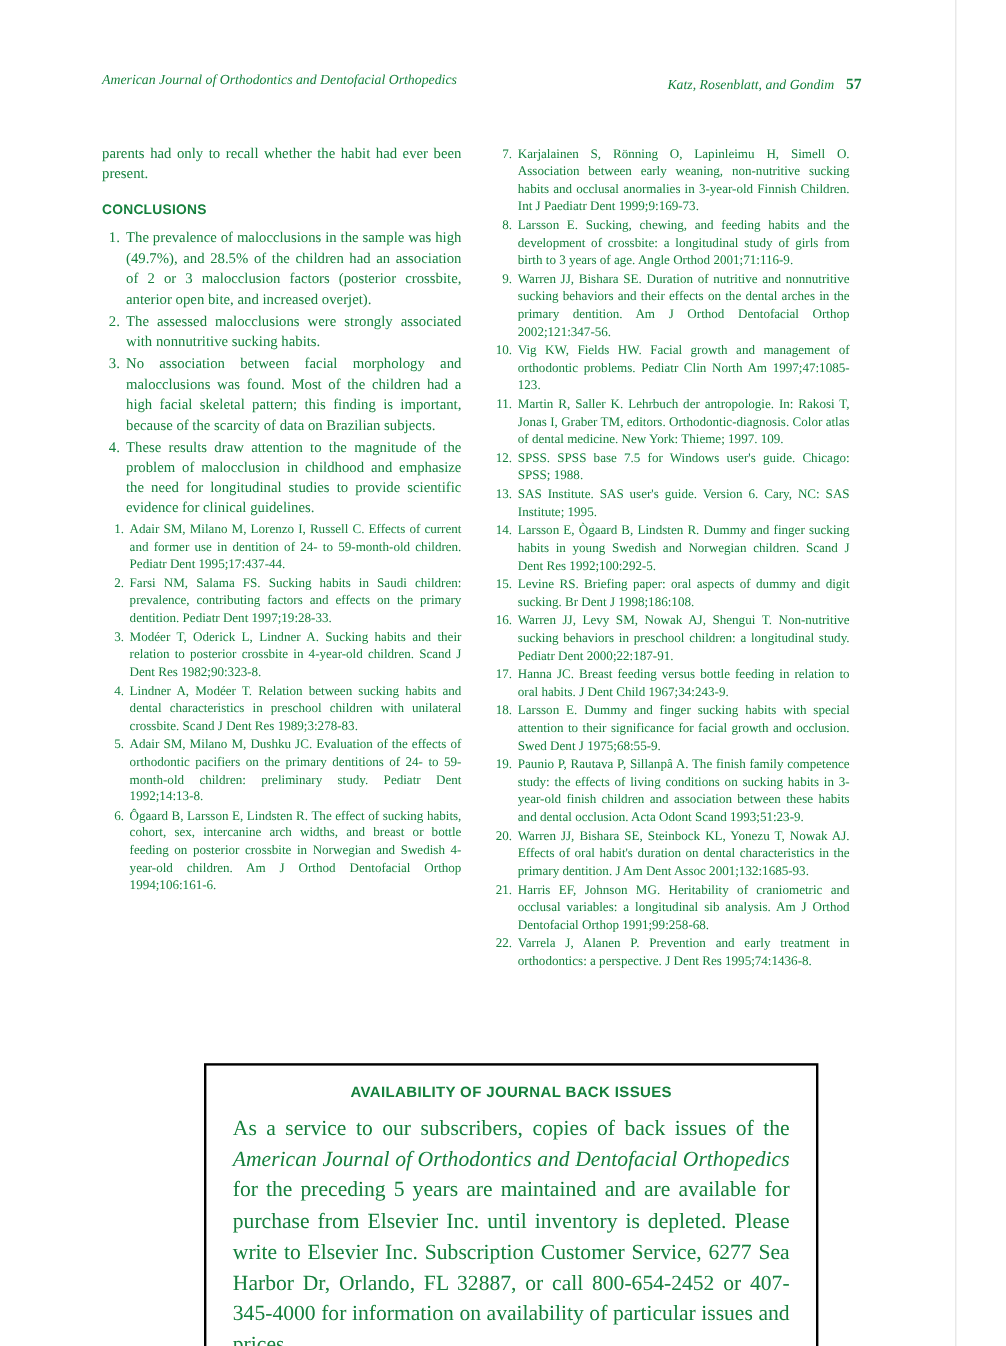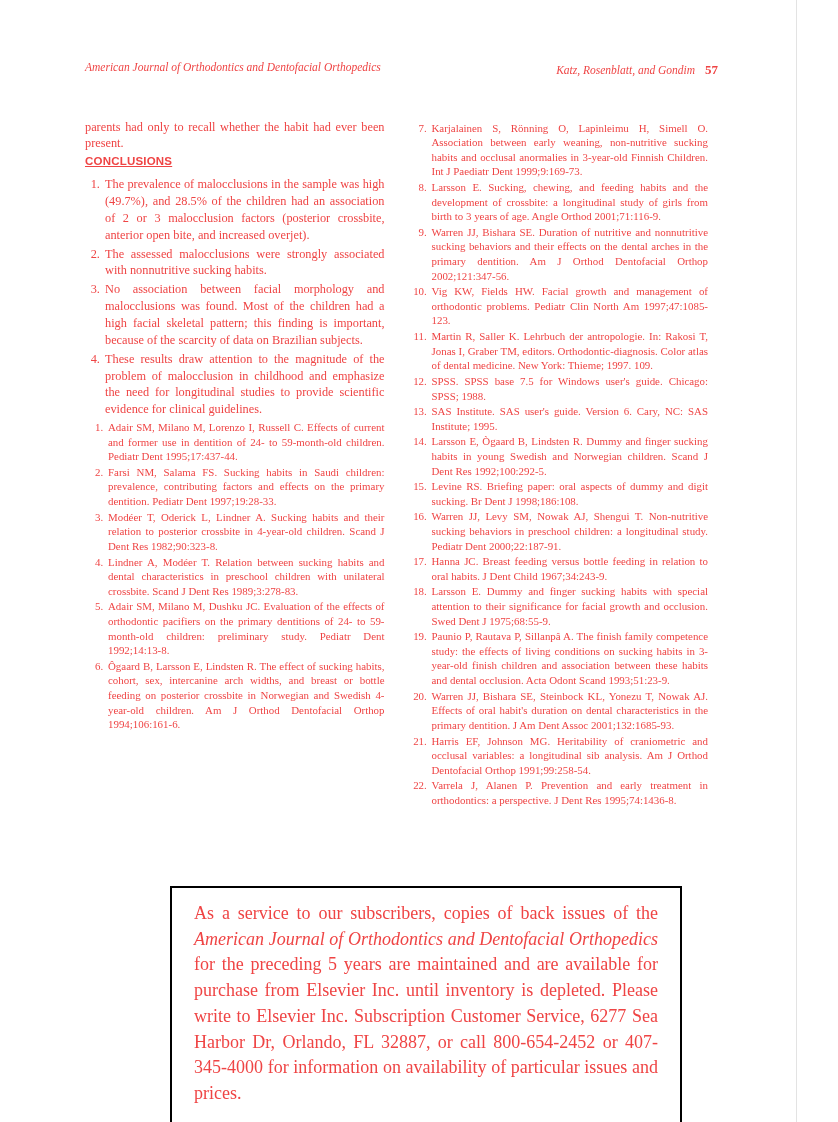--- a/index.html
+++ b/index.html
@@ -7,21 +7,21 @@
     padding: 0;
     background: #ffffff;
   }
   .page {
     position: relative;
     width: 796px;
     height: 1122px;
     background: #ffffff;
     box-sizing: border-box;
     font-family: "Liberation Serif", serif;
-    color: #ef4444;
+    color: #15803d;
     overflow: hidden;
     outline: 1px solid #e3e3e3;
   }
   .page-header {
     display: flex;
     justify-content: space-between;
     align-items: flex-start;
     padding: 60px 78px 0 85px;
     font-size: 11.5px;
     line-height: 1.35;
@@ -46,22 +46,21 @@
     line-height: 1.37;
     text-align: justify;
     margin: 0;
   }
   .indent { text-indent: 16px; }
   .section-heading {
     font-family: "Liberation Sans", sans-serif;
     font-weight: bold;
     font-size: 11.5px;
     letter-spacing: 0.2px;
-    margin: 3px 0 9px 0;
-    text-decoration: underline;
+    margin: 16px 0 9px 0;
   }
   .refs-heading { margin-top: 18px; }
   .conclusions-list {
     margin: 3px 0 0 0;
     padding-left: 18px;
     font-size: 12.3px;
     line-height: 1.37;
     text-align: justify;
   }
   .conclusions-list li { margin-bottom: 2px; padding-left: 2px; }
@@ -146,24 +145,25 @@
           <li>Martin R, Saller K. Lehrbuch der antropologie. In: Rakosi T, Jonas I, Graber TM, editors. Orthodontic-diagnosis. Color atlas of dental medicine. New York: Thieme; 1997. 109.</li>
           <li>SPSS. SPSS base 7.5 for Windows user's guide. Chicago: SPSS; 1988.</li>
           <li>SAS Institute. SAS user's guide. Version 6. Cary, NC: SAS Institute; 1995.</li>
           <li>Larsson E, Ògaard B, Lindsten R. Dummy and finger sucking habits in young Swedish and Norwegian children. Scand J Dent Res 1992;100:292-5.</li>
           <li>Levine RS. Briefing paper: oral aspects of dummy and digit sucking. Br Dent J 1998;186:108.</li>
           <li>Warren JJ, Levy SM, Nowak AJ, Shengui T. Non-nutritive sucking behaviors in preschool children: a longitudinal study. Pediatr Dent 2000;22:187-91.</li>
           <li>Hanna JC. Breast feeding versus bottle feeding in relation to oral habits. J Dent Child 1967;34:243-9.</li>
           <li>Larsson E. Dummy and finger sucking habits with special attention to their significance for facial growth and occlusion. Swed Dent J 1975;68:55-9.</li>
           <li>Paunio P, Rautava P, Sillanpâ A. The finish family competence study: the effects of living conditions on sucking habits in 3-year-old finish children and association between these habits and dental occlusion. Acta Odont Scand 1993;51:23-9.</li>
           <li>Warren JJ, Bishara SE, Steinbock KL, Yonezu T, Nowak AJ. Effects of oral habit's duration on dental characteristics in the primary dentition. J Am Dent Assoc 2001;132:1685-93.</li>
-          <li>Harris EF, Johnson MG. Heritability of craniometric and occlusal variables: a longitudinal sib analysis. Am J Orthod Dentofacial Orthop 1991;99:258-54.</li>
+          <li>Harris EF, Johnson MG. Heritability of craniometric and occlusal variables: a longitudinal sib analysis. Am J Orthod Dentofacial Orthop 1991;99:258-68.</li>
           <li>Varrela J, Alanen P. Prevention and early treatment in orthodontics: a perspective. J Dent Res 1995;74:1436-8.</li>
         </ol>
     </section>
 
   </main>
 
   <aside class="back-issues-box">
+    <h3 class="box-title">AVAILABILITY OF JOURNAL BACK ISSUES</h3>
     <p class="box-body"><span>As a service to our subscribers, copies of back issues of the </span><span class="italic">American Journal of Orthodontics and Dentofacial Orthopedics</span><span> for the preceding 5 years are maintained and are available for purchase from Elsevier Inc. until inventory is depleted. Please write to Elsevier Inc. Subscription Customer Service, 6277 Sea Harbor Dr, Orlando, FL 32887, or call 800-654-2452 or 407-345-4000 for information on availability of particular issues and prices.</span></p>
   </aside>
 
 </div>
 
 </body></html>

